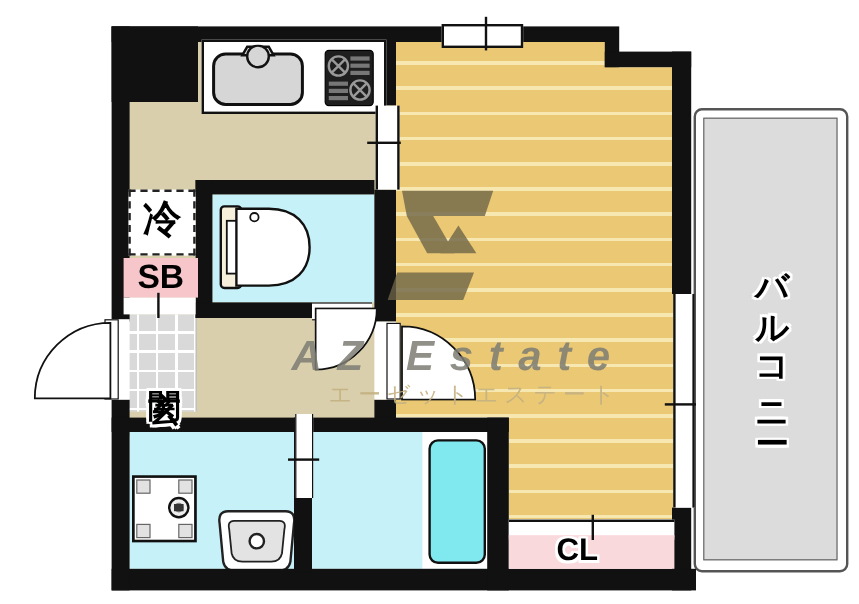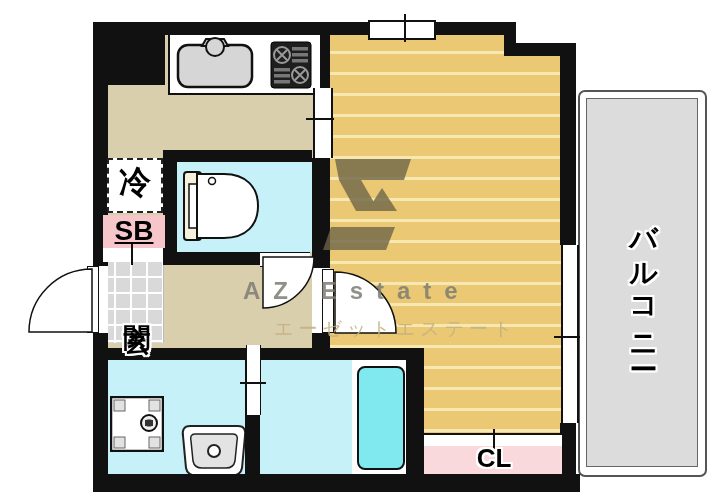--- a/index.html
+++ b/index.html
@@ -73,27 +73,27 @@
   <div class="gap" style="left:246px;top:345px;width:13px;height:70px;border-left:1.5px solid #111;border-right:1.5px solid #111;"></div>
   <div class="tick" style="left:240px;top:382px;width:26px;height:2px;"></div>
 
   <div class="gap" style="left:93px;top:266px;width:15px;height:67px;"></div>
   <div class="gap" style="left:260px;top:252px;width:50px;height:13px;border-top:1.5px solid #111;border-bottom:1.5px solid #111;"></div>
   <div class="gap" style="left:312px;top:268px;width:18px;height:65px;"></div>
 
   <div class="gap" style="left:424px;top:433px;width:138px;height:13px;border-top:2px solid #111;border-bottom:2px solid #111;"></div>
   <div class="tick" style="left:493px;top:429px;width:2px;height:21px;"></div>
   <div class="abs" style="left:424px;top:446px;width:138px;height:28px;background:var(--closet-fill,#fad9dc);z-index:22;"></div>
-  <div class="label outline" style="left:424px;top:445px;width:114px;height:28px;font-size:26px;text-align:center;margin-left:13px;">CL</div>
+  <div class="label outline" style="left:424px;top:445px;width:114px;height:28px;font-size:26px;text-align:center;">CL</div>
 
   <div class="abs" style="left:107px;top:158px;width:56px;height:55px;background:#fff;border:2px dashed #222;z-index:22;box-sizing:border-box;"></div>
   <div class="label outline" style="left:107px;top:166px;width:56px;font-size:32px;text-align:center;">冷</div>
 
   <div class="abs" style="left:103px;top:215px;width:62px;height:33px;background:var(--shoe-box-fill,#f6c6ca);z-index:22;"></div>
-  <div class="label" style="left:103px;top:216px;width:62px;font-size:28px;text-align:center;text-decoration:underline;">SB</div>
+  <div class="label" style="left:103px;top:216px;width:62px;font-size:28px;text-align:center;">SB</div>
 
   <div class="gap" style="left:103px;top:248px;width:60px;height:14px;"></div>
   <div class="tick" style="left:131px;top:244px;width:2px;height:21px;"></div>
 
   <div class="abs tile" style="left:100px;top:262px;width:63px;height:81px;z-index:5;border-right:1px solid #bbb;"></div>
   <div class="label vtext outline" style="left:113px;top:268px;width:38px;height:72px;font-size:27px;text-align:center;">玄関</div>
 
   <div class="abs" style="left:168px;top:33px;width:154px;height:62px;background:#fff;border:2px solid #111;box-sizing:border-box;z-index:21;"></div>
   <div class="abs" style="left:176px;top:37px;z-index:23;">
     <svg width="80" height="54" viewBox="0 0 80 54">
@@ -169,18 +169,18 @@
   <div class="wm" style="left:323px;top:155px;opacity:0.78;">
     <svg width="90" height="112" viewBox="0 0 90 112">
       <g fill="var(--watermark-logo,#6c6347)">
         <path d="M 12,4 L 88,4 L 81,25 L 16,25 Z"></path>
         <path d="M 16,25 L 38,25 L 56,56 L 33,56 Z"></path>
         <path d="M 44,56 L 74,56 L 59,33 Z"></path>
         <path d="M 8,72 L 72,72 L 63,95 L 0,95 Z"></path>
       </g>
     </svg>
   </div>
-  <div class="wm" style="left:243px;top:277px;width:280px;font-size:24px;font-weight:bold;letter-spacing:13px;
-              color:var(--watermark-gray,#7d7d74);opacity:0.85;white-space:nowrap;">AZ Estate</div>
+  <div class="wm" style="left:243px;top:277px;width:280px;font-size:35px;font-weight:bold;letter-spacing:13px;
+              color:var(--watermark-gray,#7d7d74);opacity:0.85;white-space:nowrap;font-style:italic;">AZ Estate</div>
   <div class="wm" style="left:274px;top:316px;width:200px;font-size:19px;letter-spacing:5px;
               color:var(--watermark-kana,#c5b282);opacity:0.9;white-space:nowrap;">エーゼットエステート</div>
 
 </div>
 
 </body></html>

